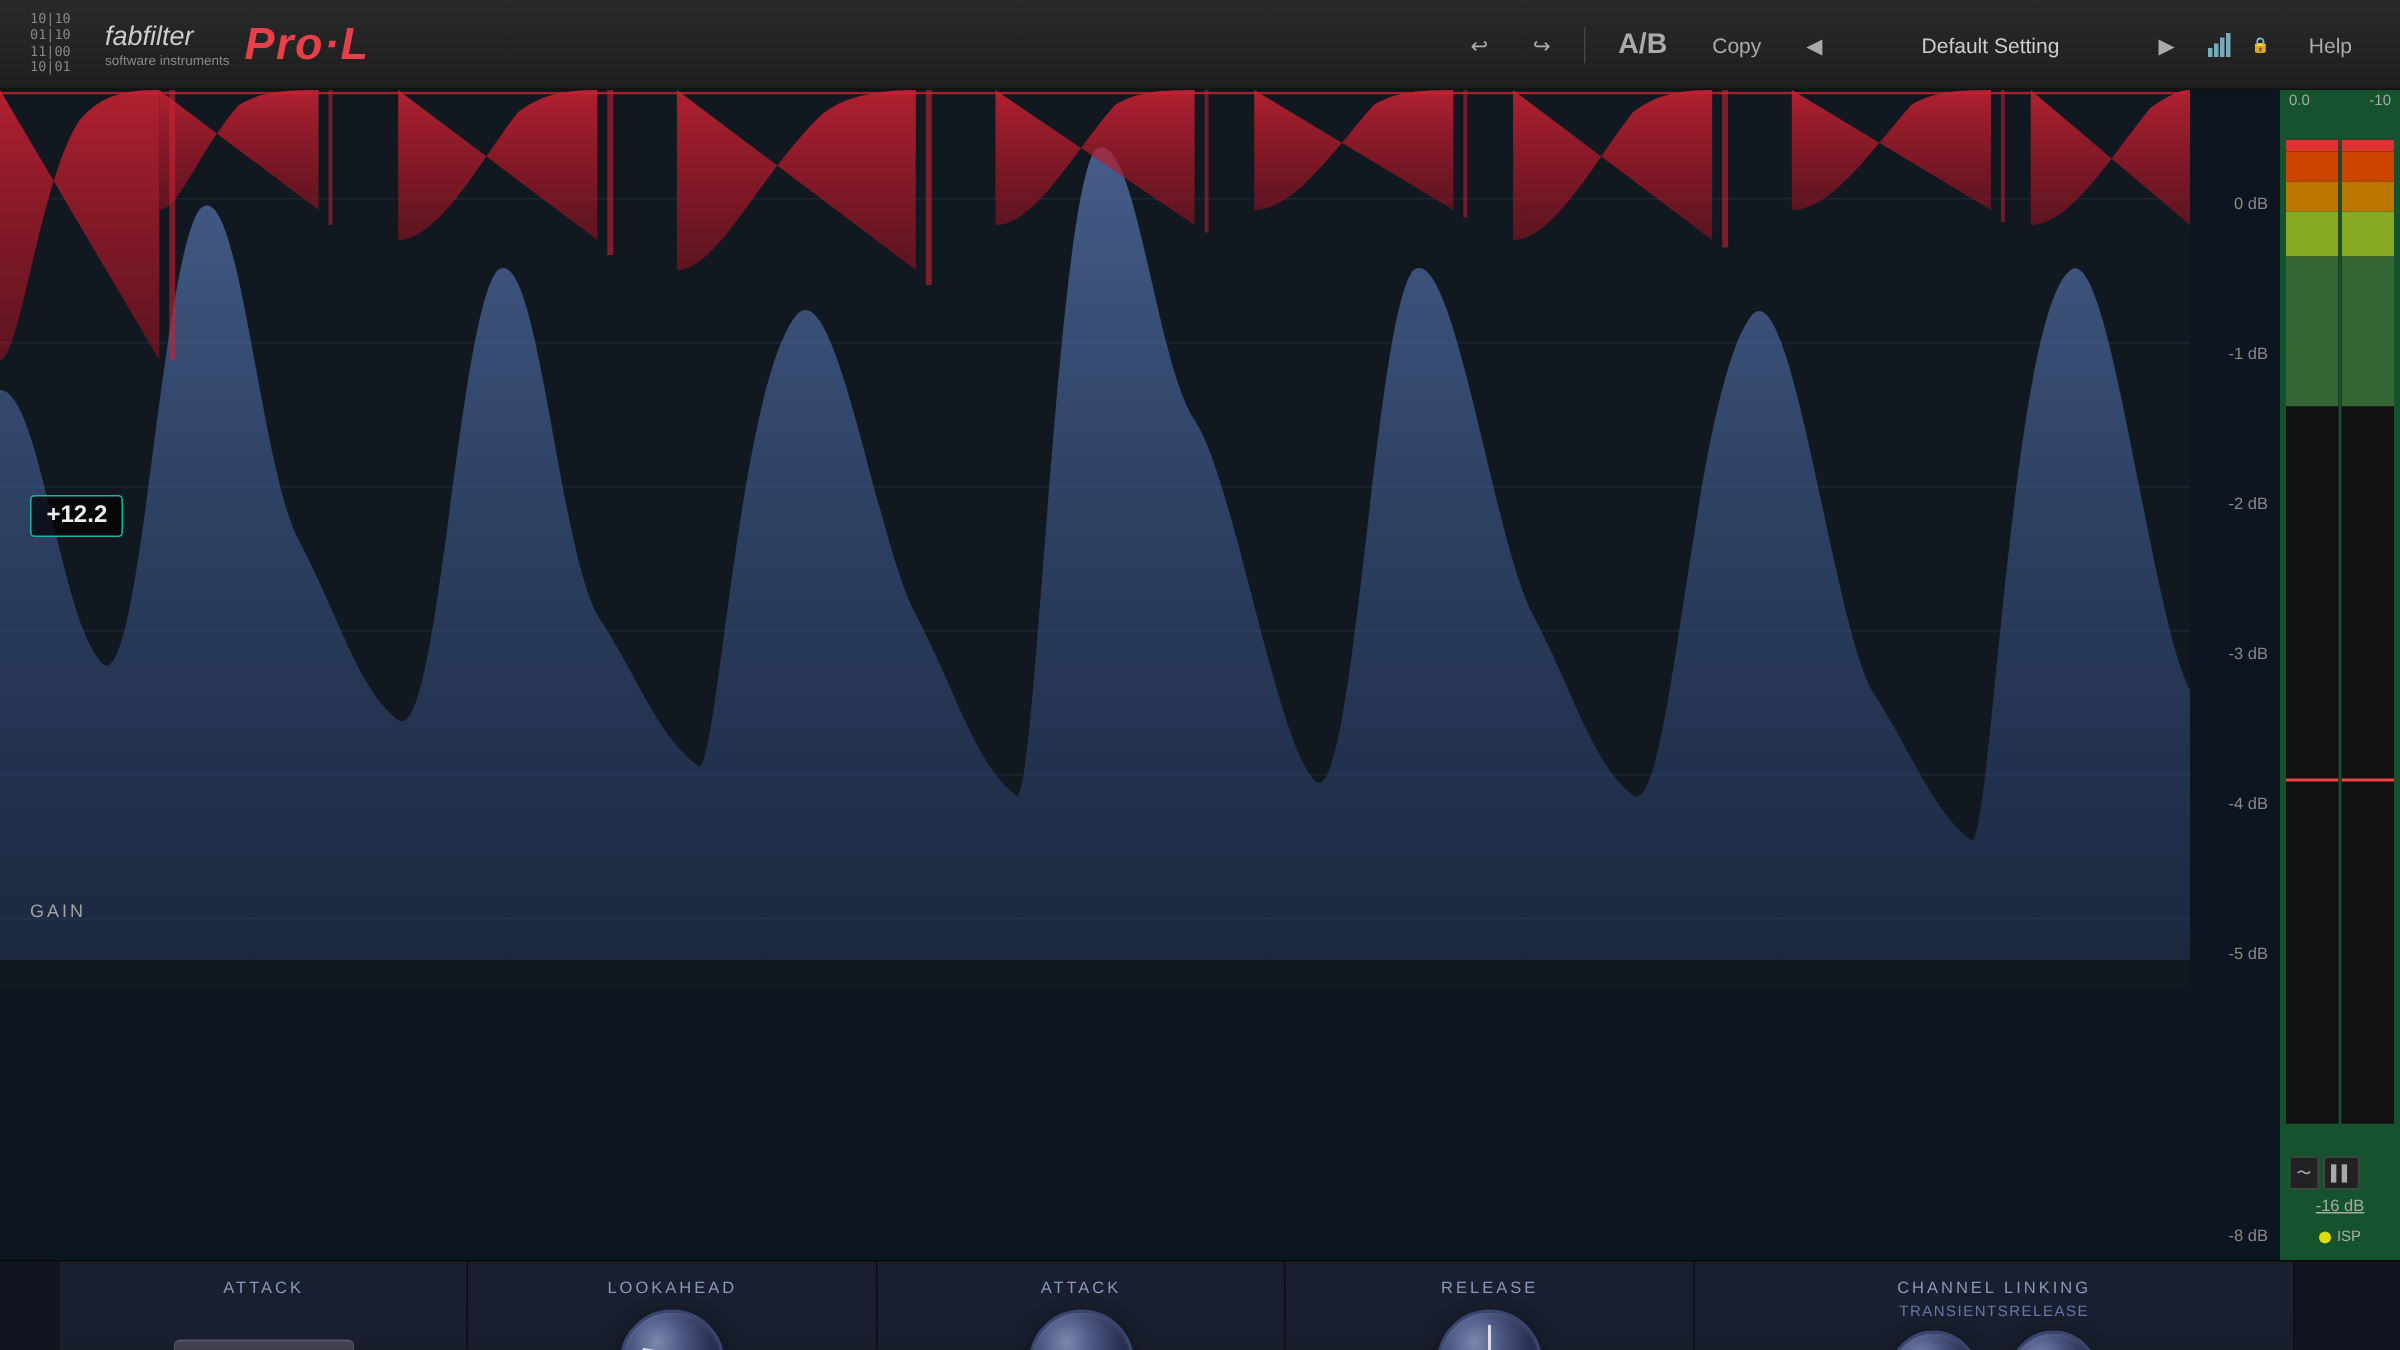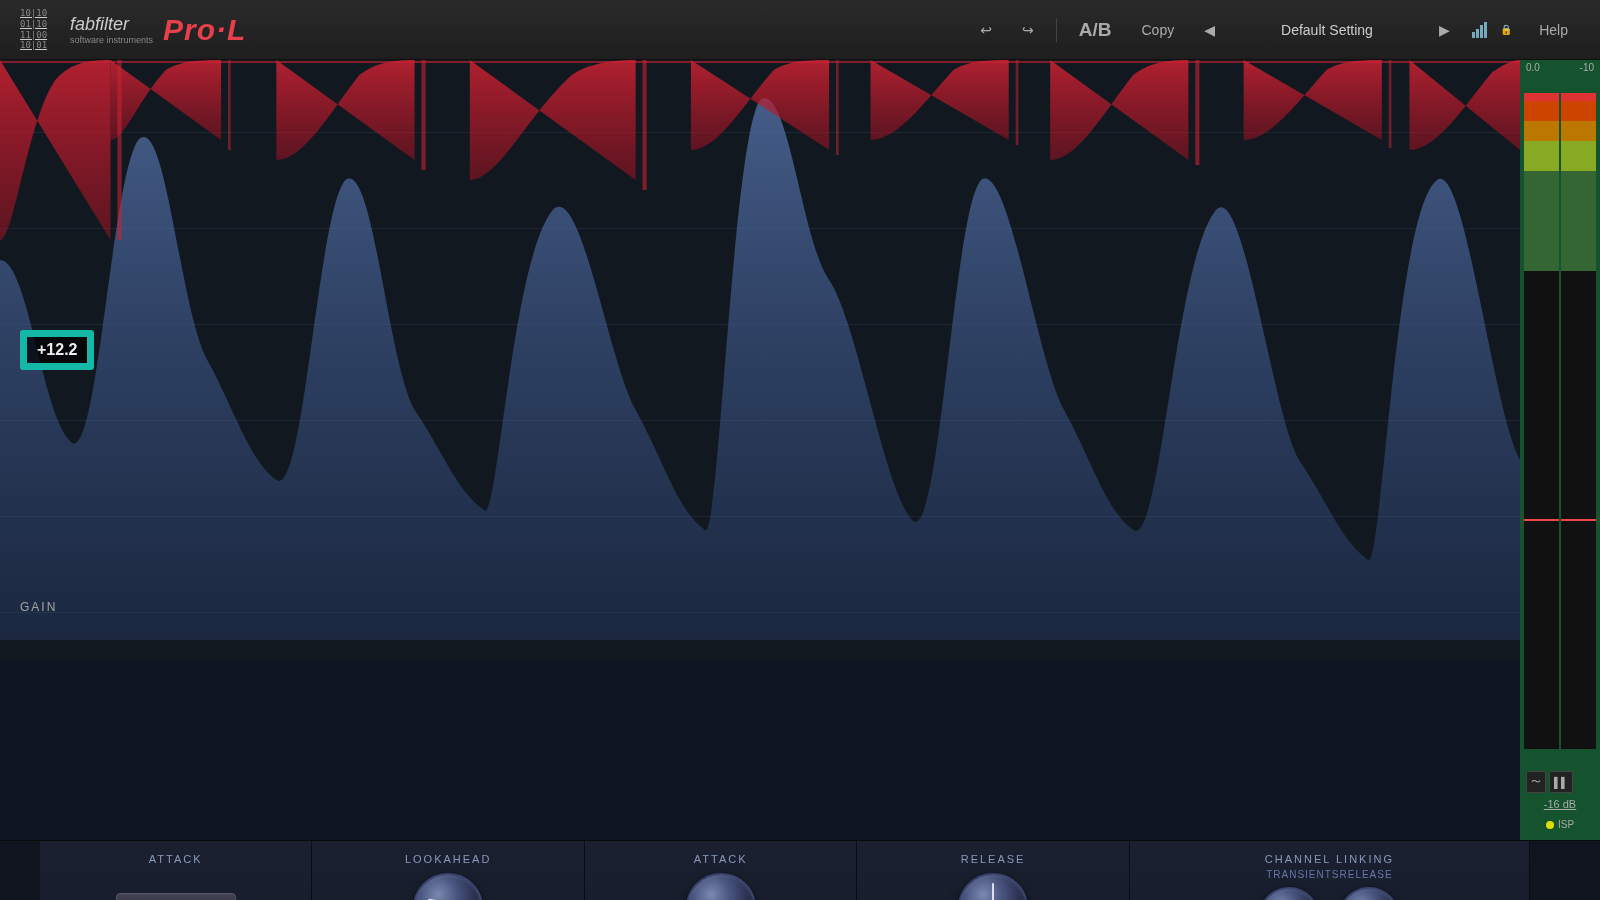--- a/index.html
+++ b/index.html
@@ -28,21 +28,20 @@
       gap: 10px;
       margin-right: 40px;
     }
     .logo-icon {
       width: 40px;
       height: 40px;
       display: flex;
       flex-direction: column;
       justify-content: center;
       gap: 2px;
-      text-decoration: underline;
     }
     .logo-bits {
       font-size: 9px;
       color: #888;
       font-family: monospace;
       line-height: 1.2;
     }
     .brand-name {
       font-size: 18px;
       color: #ccc;
@@ -121,21 +120,21 @@
       width: 100%;
       height: 600px;
       position: relative;
       background: #111820;
     }
     .gain-display {
       position: absolute;
       top: 270px;
       left: 20px;
       background: rgba(0,0,0,0.7);
-      border: 7px solid #14b8a6;
+      border: 1px solid #14b8a6;
       color: #eee;
       padding: 4px 10px;
       font-size: 16px;
       border-radius: 3px;
       font-weight: bold;
     }
     .gain-label {
       position: absolute;
       top: 540px;
       left: 20px;
@@ -457,20 +456,30 @@
         <rect x="1005" y="0" width="2" height="88" fill="#cc2233" opacity="0.5"></rect>
 
         <line x1="0" y1="2" x2="1100" y2="2" stroke="#cc2233" stroke-width="1.5" opacity="0.8"></line>
       </svg>
 
       <div class="gain-display">+12.2</div>
       <div class="gain-label">GAIN</div>
     </div>
   </div>
 
+  <div class="db-scale">
+    <div class="db-label">0 dB</div>
+    <div class="db-label">-1 dB</div>
+    <div class="db-label">-2 dB</div>
+    <div class="db-label">-3 dB</div>
+    <div class="db-label">-4 dB</div>
+    <div class="db-label">-5 dB</div>
+    <div class="db-label"></div>
+    <div class="db-label">-8 dB</div>
+  </div>
 
   <div class="meter-section">
     <div class="meter-header">
       <span>0.0</span>
       <span>-10</span>
     </div>
 
     <div style="flex:1; display:flex; flex-direction:column; gap:2px; padding:2px;">
 
       <div style="display:flex; flex:1; gap:2px;">

